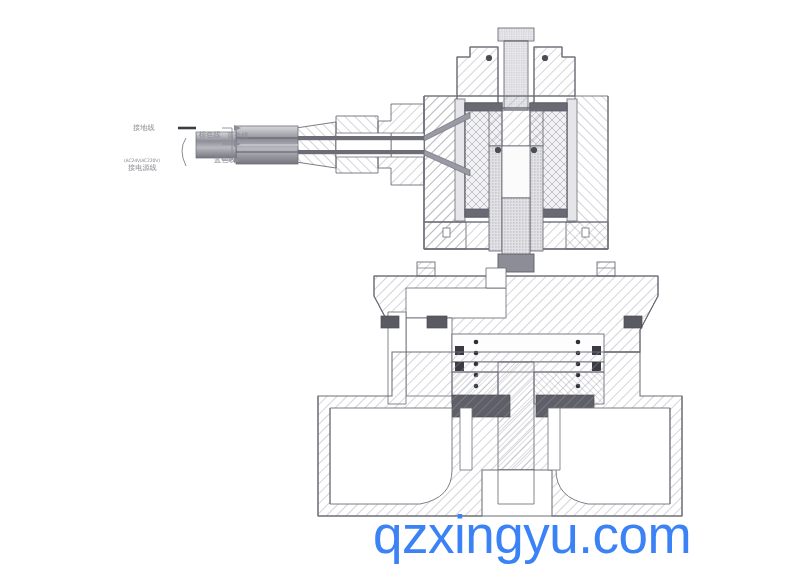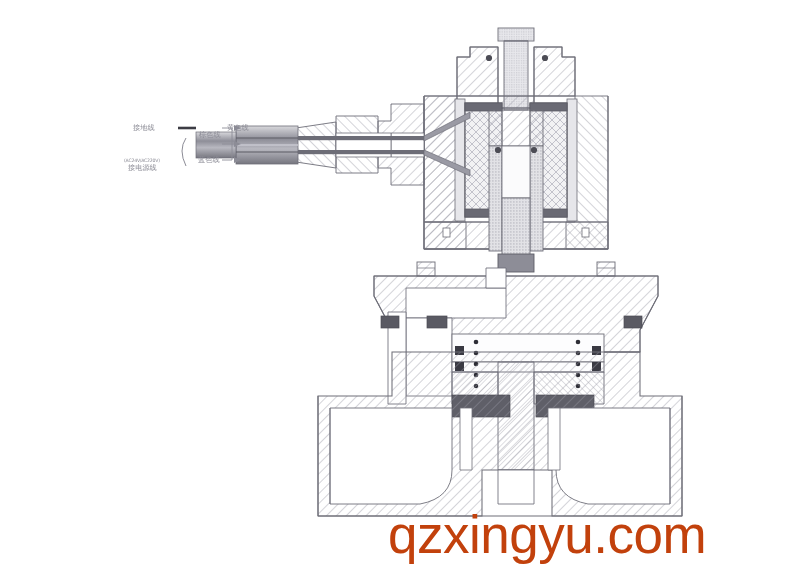--- a/index.html
+++ b/index.html
@@ -20,26 +20,26 @@
   }
   #drawing {
     position: absolute;
     left: 0;
     top: 0;
     width: 800px;
     height: 582px;
   }
   .wm {
     position: absolute;
-    left: 388px;
+    left: 373px;
     top: 508px;
     font-family: "Liberation Sans", sans-serif;
     font-size: 53px;
     font-weight: 400;
-    color: #c2410c;
+    color: #3b82f6;
     letter-spacing: -0.5px;
     white-space: nowrap;
     line-height: 1;
   }
   .lbl {
     position: absolute;
     font-family: "DejaVu Sans", sans-serif;
     color: #8c8c96;
     white-space: nowrap;
     line-height: 1;
@@ -273,25 +273,25 @@
         <polygon points="234,157 241,160 234,163"></polygon>
       </g>
 
       <line x1="178" y1="128" x2="196" y2="128" stroke="#3c3c44" stroke-width="2.6"></line>
 
     </g>
   </svg>
 
   <div class="lbl lbl-cn" style="left:133px; top:124px;">接地线</div>
 
-  <div class="lbl lbl-cn" style="left:199px; top:124px;margin-left:28px;">黄色线</div>
+  <div class="lbl lbl-cn" style="left:199px; top:132px;margin-left:28px;">黄色线</div>
 
   <div class="lbl lbl-cn" style="left:128px; top:164px;">接电源线</div>
 
   <div class="lbl lbl-tiny" style="left:124px; top:159px;">(AC24V/AC220V)</div>
 
   <div class="lbl lbl-cn" style="left:199px; top:131px;">棕色线</div>
 
-  <div class="lbl lbl-cn" style="left:198px; top:156px;text-align:right;">蓝色线</div>
+  <div class="lbl lbl-cn" style="left:214px; top:156px;text-align:right;">蓝色线</div>
 
   <div class="wm">qzxingyu.com</div>
 
 </div>
 
 </body></html>

